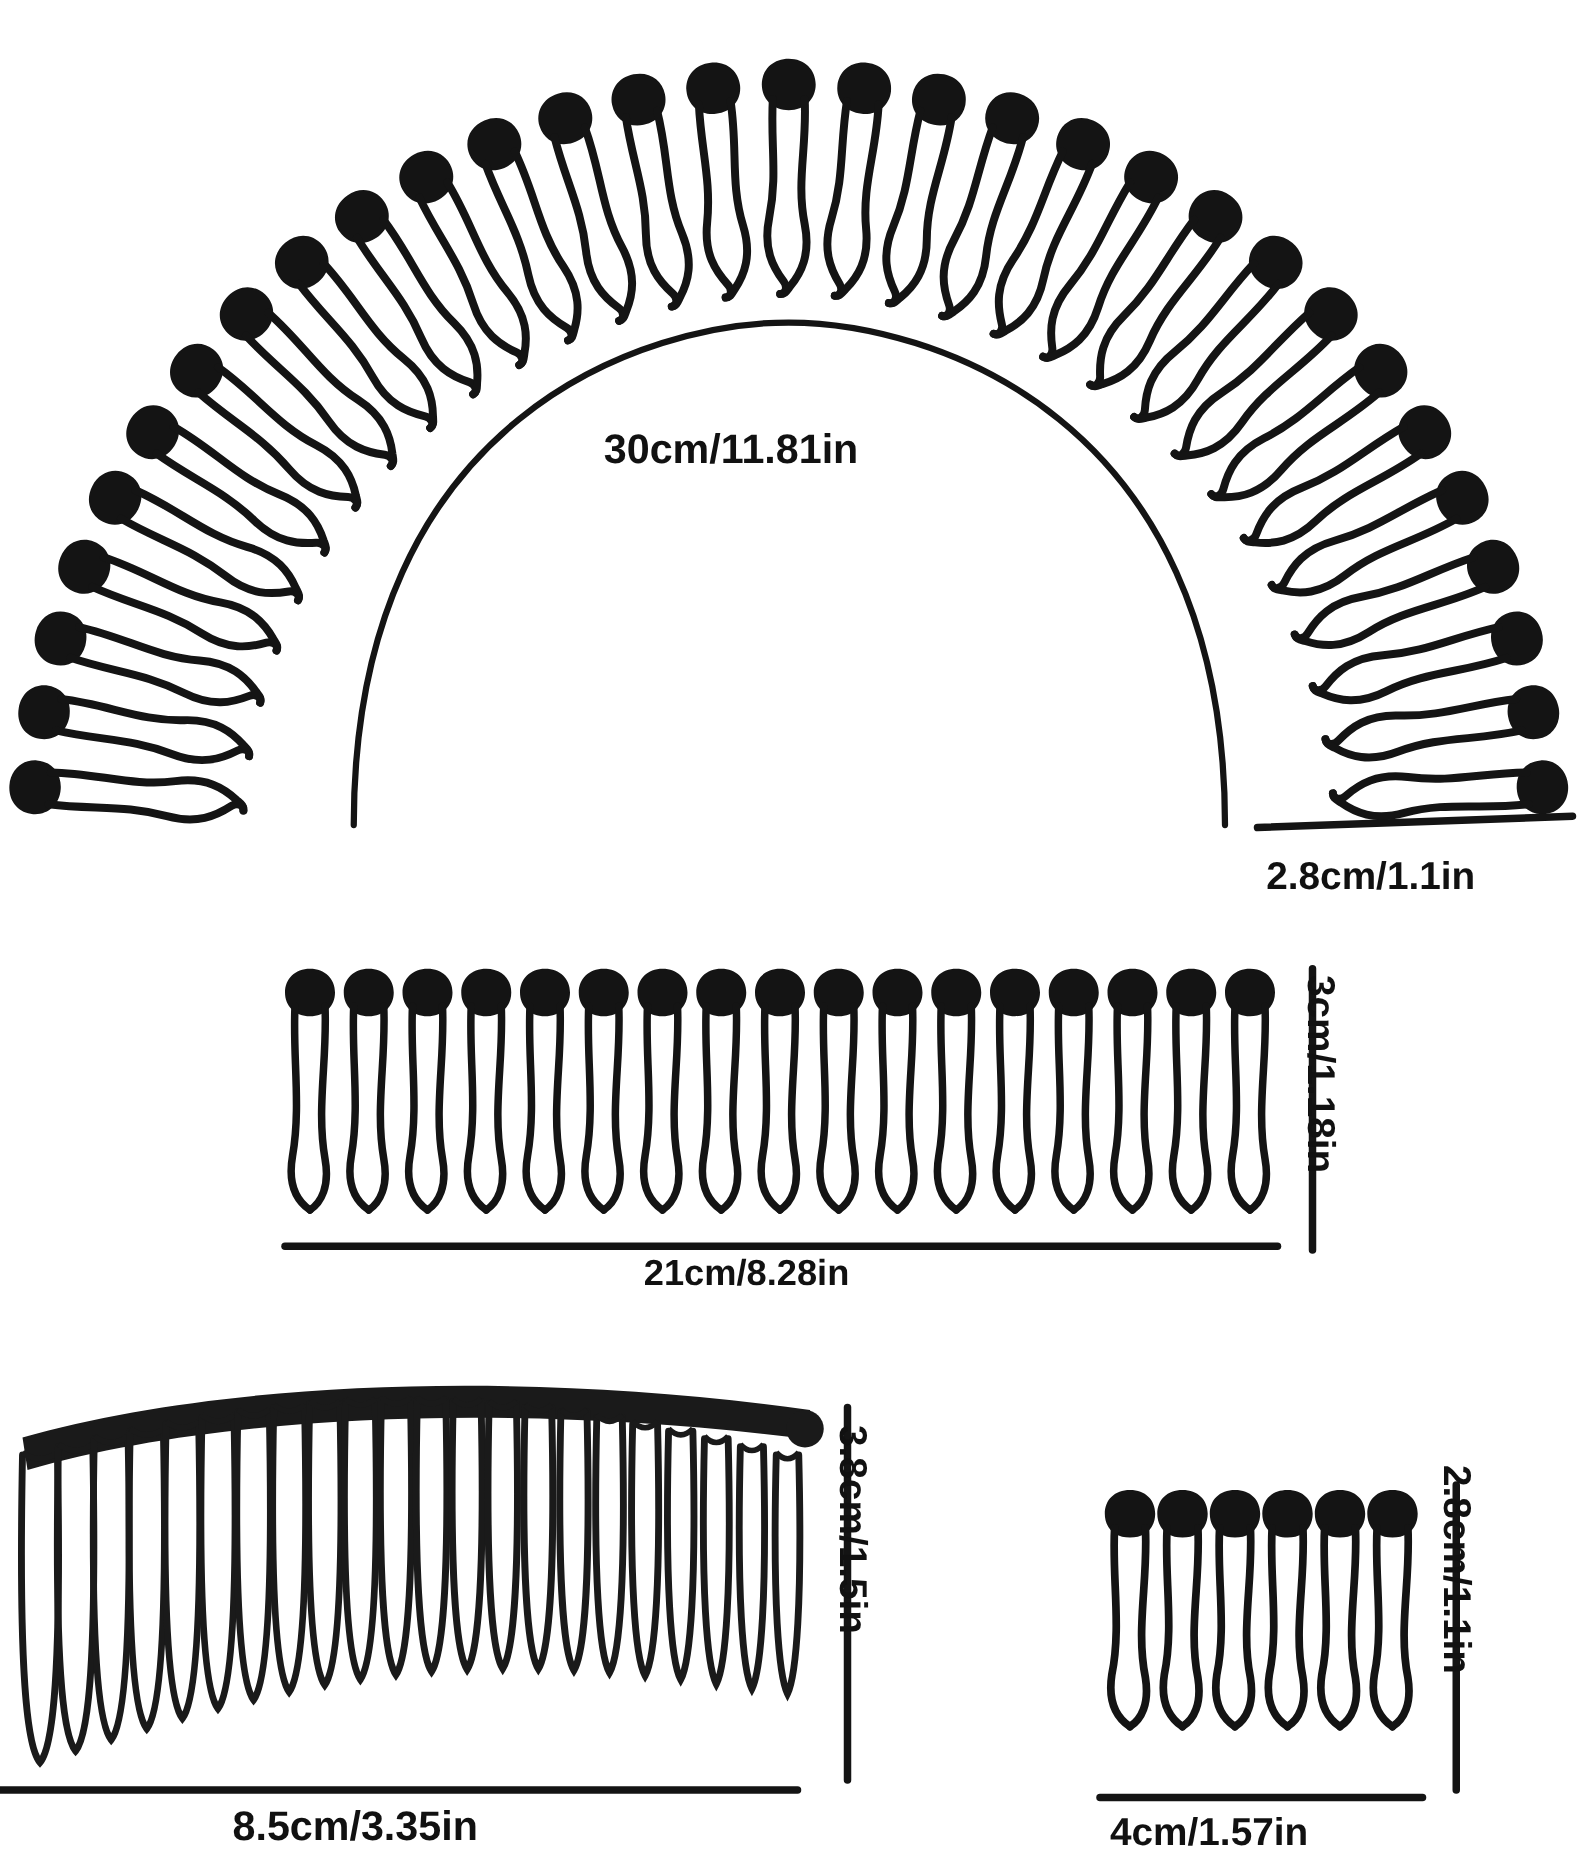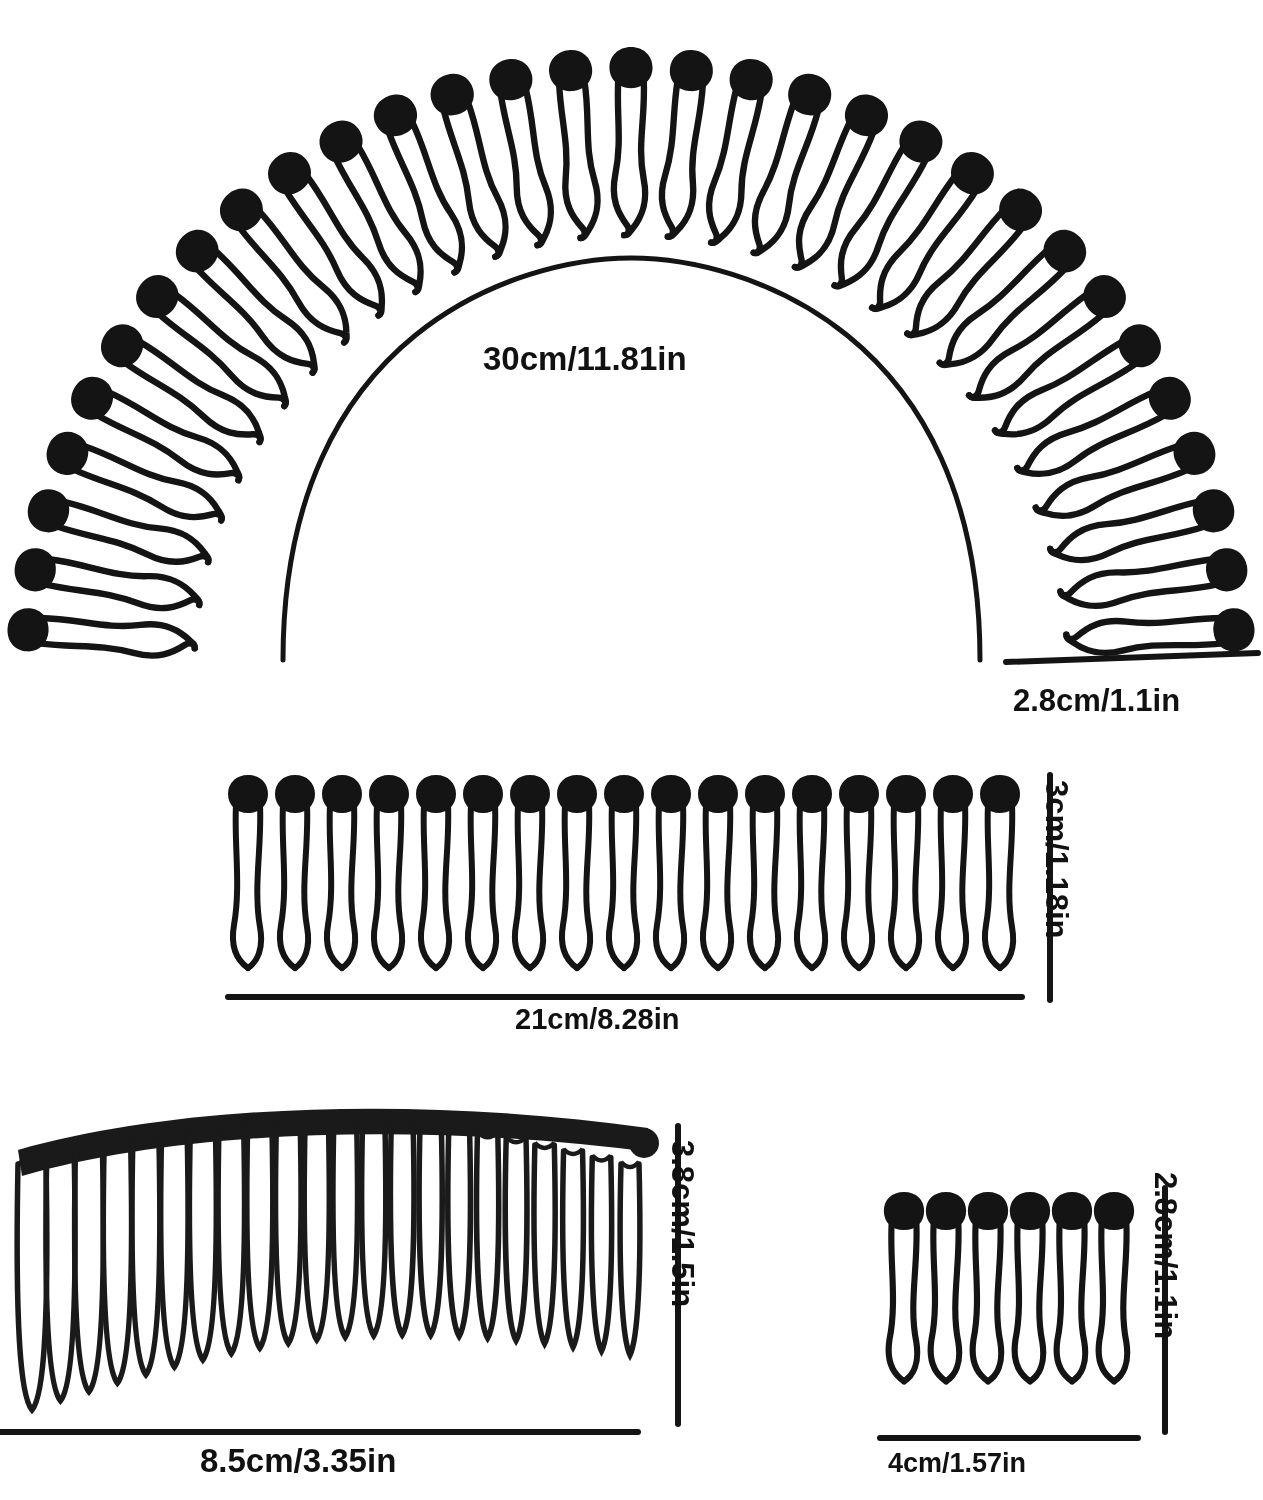--- a/index.html
+++ b/index.html
@@ -36,23 +36,23 @@
     letter-spacing: 0px;
   }
   .rot90 {
     transform-origin: 0 0;
     transform: rotate(90deg);
   }
   #label-arc-width  { left: 483px; top: 340px;  font-size: 33px; }
   #label-arc-pin    { left: 1013px; top: 683px; font-size: 31px; }
   #label-strip-w    { left: 515px; top: 1003px; font-size: 29px; }
   #label-strip-h    { left: 1074px; top: 780px; font-size: 31px; }
-  #label-comb-w     { left: 200px; top: 1442px; font-size: 33px; }
+  #label-comb-w     { left: 186px; top: 1442px; font-size: 33px; }
   #label-comb-h     { left: 700px; top: 1140px; font-size: 31px; }
-  #label-small-w    { left: 888px; top: 1448px; font-size: 27px; }
+  #label-small-w    { left: 888px; top: 1448px; font-size: 31px; }
   #label-small-h    { left: 1183px; top: 1172px; font-size: 31px; }
 </style>
 </head>
 <body>
 
 <div class="stage">
 
   <svg class="svg-layer" viewBox="0 0 1263 1500" xmlns="http://www.w3.org/2000/svg">
     <defs>
 

